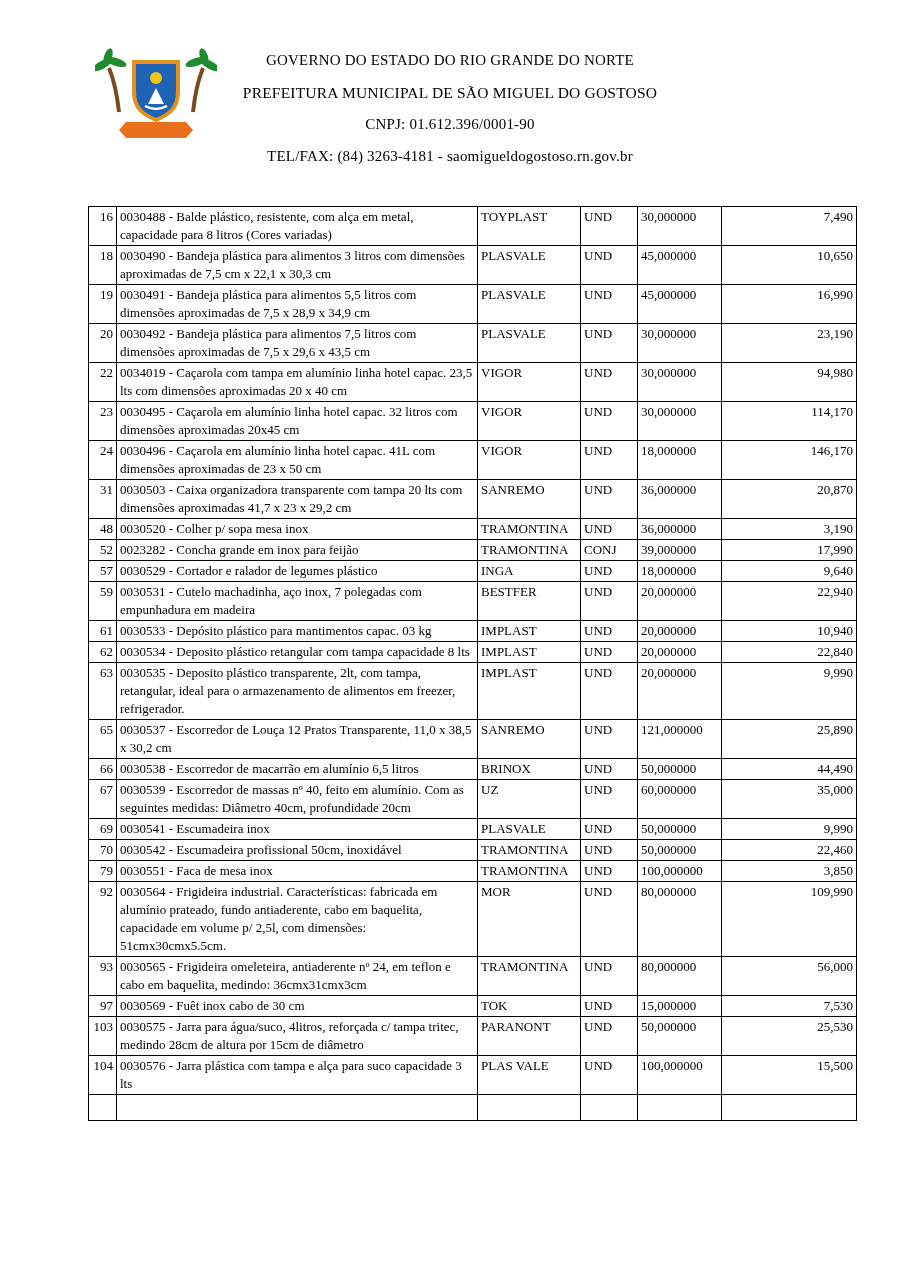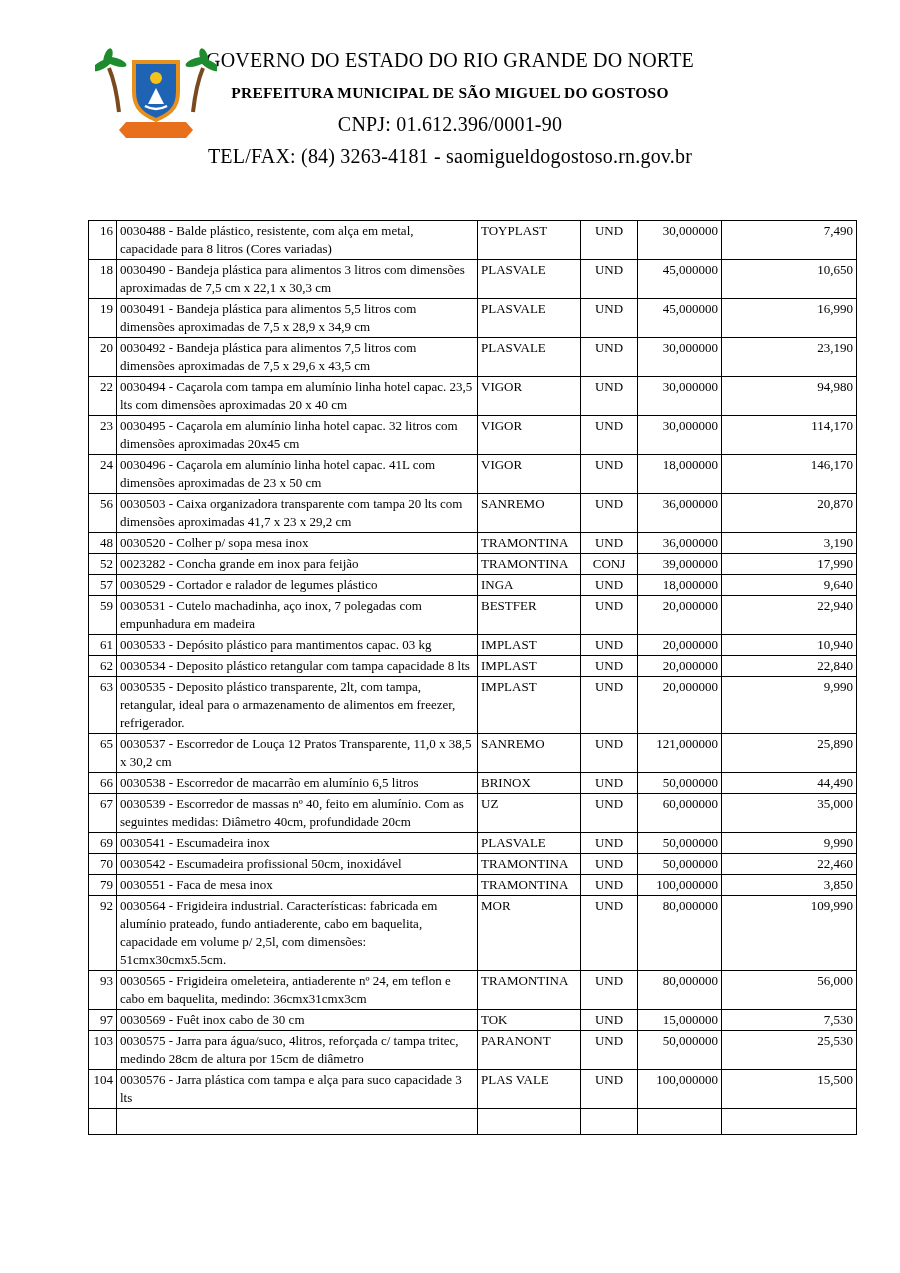--- a/index.html
+++ b/index.html
@@ -1,30 +1,30 @@
 <!DOCTYPE html>
 <html><head>
 <meta charset="utf-8">
 <style>
   * { margin:0; padding:0; box-sizing:border-box; }
   html, body { width:900px; height:1273px; background:#ffffff; overflow:hidden; }
   body { font-family:"Liberation Serif", serif; color:#000; position:relative; }
 
   .header { position:relative; padding-top:52px; text-align:center; }
-  .h-line { font-size:20px; line-height:17px; margin-bottom:15px; letter-spacing:0.2px; }
-  .h-bold { font-weight:bold; font-size:15.5px; }
+  .h-line { font-size:15px; line-height:17px; margin-bottom:15px; letter-spacing:0.2px; }
+  .h-bold { font-weight:normal; font-size:15.5px; }
   .logo { position:absolute; left:95px; top:38px; width:122px; height:104px; }
 
-  table.items { border-collapse:collapse; table-layout:fixed; width:768px; margin-left:88px; margin-top:55px;border-radius:21px; }
+  table.items { border-collapse:collapse; table-layout:fixed; width:768px; margin-left:88px; margin-top:41px;border-radius:21px; }
   table.items td { border:1px solid #000; font-size:13px; line-height:18px; padding:1px 3px; vertical-align:top; word-wrap:break-word; }
   td.c-item  { text-align:right; }
   td.c-desc  { text-align:left; }
   td.c-brand { text-align:left; }
-  td.c-unit  { text-align:center; }
-  td.c-qty   { text-align:right; }
+  td.c-unit  { text-align:left; }
+  td.c-qty   { }
   td.c-price { text-align:right; }
   tr.cut-row td { height:26px; }
 </style>
 </head>
 <body>
 
 <div class="header">
   <div class="logo">
     <svg viewBox="0 0 122 104" width="122" height="104">
 
@@ -99,21 +99,21 @@
     <td class="c-item">20</td>
     <td class="c-desc">0030492 - Bandeja plástica para alimentos 7,5 litros com dimensões aproximadas de 7,5 x 29,6 x 43,5 cm</td>
     <td class="c-brand">PLASVALE</td>
     <td class="c-unit">UND</td>
     <td class="c-qty">30,000000</td>
     <td class="c-price">23,190</td>
   </tr>
 
   <tr>
     <td class="c-item">22</td>
-    <td class="c-desc">0030494 - Caçarola com tampa em alumínio linha hotel capac. 23,5 lts com dimensões aproximadas 20 x 40 cm</td>
+    <td class="c-desc">0034019 - Caçarola com tampa em alumínio linha hotel capac. 23,5 lts com dimensões aproximadas 20 x 40 cm</td>
     <td class="c-brand">VIGOR</td>
     <td class="c-unit">UND</td>
     <td class="c-qty">30,000000</td>
     <td class="c-price">94,980</td>
   </tr>
 
   <tr>
     <td class="c-item">23</td>
     <td class="c-desc">0030495 - Caçarola em alumínio linha hotel capac. 32 litros com dimensões aproximadas 20x45 cm</td>
     <td class="c-brand">VIGOR</td>
@@ -125,21 +125,21 @@
   <tr>
     <td class="c-item">24</td>
     <td class="c-desc">0030496 - Caçarola em alumínio linha hotel capac. 41L com dimensões aproximadas de 23 x 50 cm</td>
     <td class="c-brand">VIGOR</td>
     <td class="c-unit">UND</td>
     <td class="c-qty">18,000000</td>
     <td class="c-price">146,170</td>
   </tr>
 
   <tr>
-    <td class="c-item">56</td>
+    <td class="c-item">31</td>
     <td class="c-desc">0030503 - Caixa organizadora transparente com tampa 20 lts com dimensões aproximadas 41,7 x 23 x 29,2 cm</td>
     <td class="c-brand">SANREMO</td>
     <td class="c-unit">UND</td>
     <td class="c-qty">36,000000</td>
     <td class="c-price">20,870</td>
   </tr>
 
 
   <tr>
     <td class="c-item">48</td>

